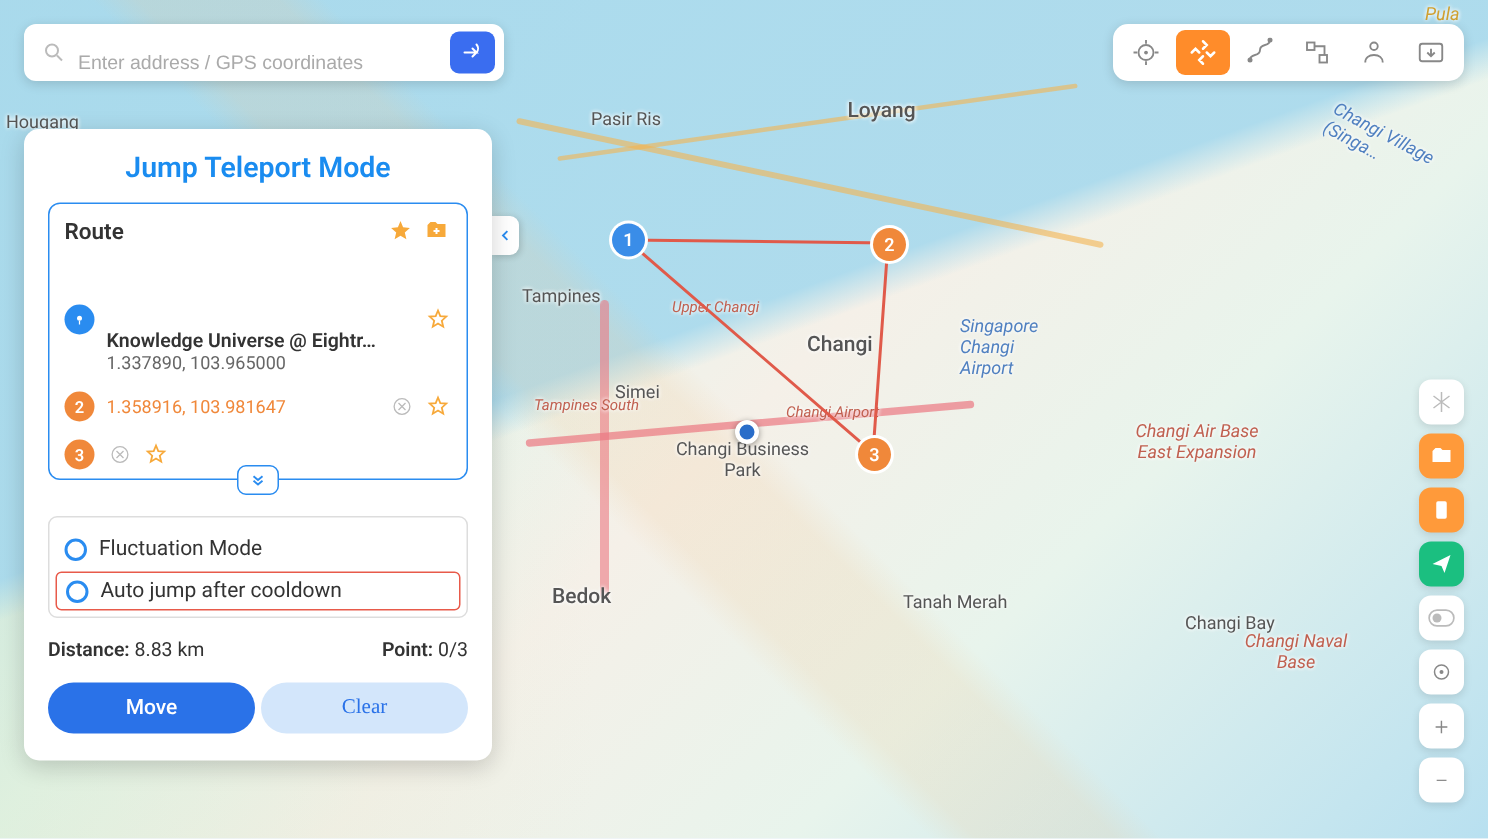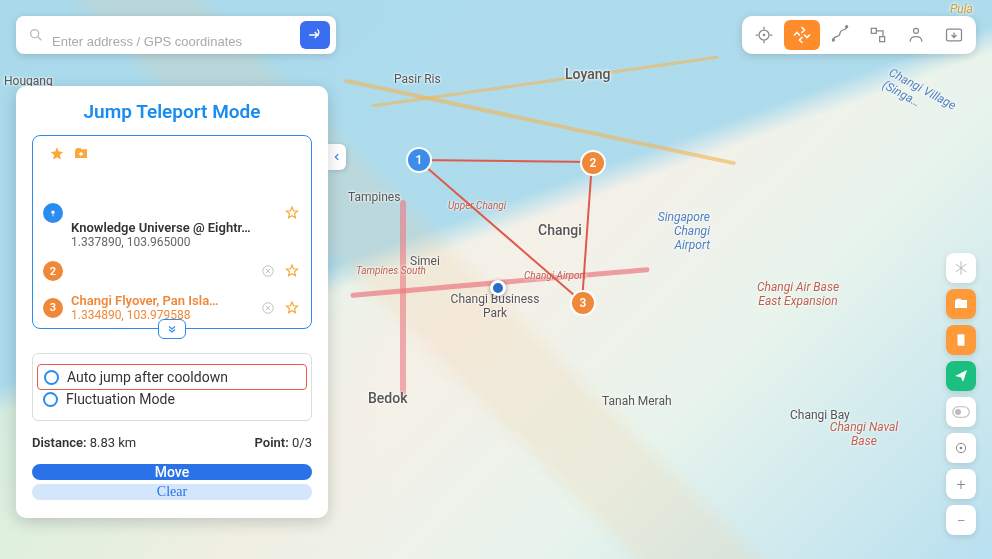--- a/index.html
+++ b/index.html
@@ -85,21 +85,21 @@
 
 .opts { margin-top: 24px; border: 1px solid #ddd; border-radius: 6px; padding: 8px 10px; }
 .opt-row { display: flex; align-items: center; gap: 8px; padding: 5px 0; cursor: pointer; }
 .opt-radio { width: 15px; height: 15px; border: 2px solid #2a8cf0; border-radius: 50%; flex-shrink: 0; }
 .opt-row span { font-size: 14px; color: #333; }
 .highlight { border: 1.5px solid #e85a4a; border-radius: 4px; padding: 4px 6px; margin: 2px -6px -4px; }
 
 .stats { display: flex; justify-content: space-between; margin-top: 14px; font-size: 13px; color: #333; }
 .stats b { font-weight: 600; }
 
-.btns { display: flex; gap: 4px; margin-top: 14px; flex-direction: column; }
+.btns { display: flex; gap: 4px; margin-top: 14px; }
 .btn { flex: 1; height: 34px; border-radius: 17px; display: flex; align-items: center; justify-content: center; font-size: 14px; font-weight: 500; cursor: pointer; }
 .btn-primary { background: #2a72e8; color: #fff; }
 .btn-secondary { background: #d3e6fb; color: #2a72e8; font-family: Liberation Serif, serif; }
 </style>
 </head>
 <body>
 
 <div class="map-bg">
   <div class="roads">
     <div class="road r1"></div>
@@ -114,21 +114,21 @@
   <span class="mlabel big" style="top:66px;left:565px">Loyang</span>
   <span class="mlabel big" style="top:222px;left:538px">Changi</span>
   <span class="mlabel" style="top:254px;left:410px">Simei</span>
   <span class="mlabel big" style="top:390px;left:368px">Bedok</span>
   <span class="mlabel" style="top:394px;left:602px">Tanah Merah</span>
   <span class="mlabel" style="top:292px;left:450px;width:90px;text-align:center">Changi Business Park</span>
   <span class="mlabel" style="top:408px;left:790px">Changi Bay</span>
   <span class="mlabel red" style="top:200px;left:448px;font-size:10px">Upper Changi</span>
   <span class="mlabel red" style="top:265px;left:356px;font-size:10px">Tampines South</span>
   <span class="mlabel red" style="top:270px;left:524px;font-size:10px">Changi Airport</span>
-  <span class="mlabel blue" style="top:210px;left:640px;width:70px;text-align:right">Singapore Changi Airport</span>
+  <span class="mlabel blue" style="top:210px;left:640px;width:70px;text-align:left">Singapore Changi Airport</span>
   <span class="mlabel red" style="top:280px;left:748px;width:100px;text-align:center">Changi Air Base East Expansion</span>
   <span class="mlabel red" style="top:420px;left:824px;width:80px;text-align:center">Changi Naval Base</span>
   <span class="mlabel" style="top:2px;left:950px;color:#d0a030;font-style:italic">Pula</span>
   <span class="mlabel blue" style="top:90px;left:880px;transform:rotate(28deg)">Changi Village (Singa…</span>
 
   <svg class="route-line" width="992" height="559">
     <polyline points="418,160 592,162 582,302 418,160" fill="none" stroke="#e05a4a" stroke-width="2"></polyline>
   </svg>
   <div class="marker blue" style="left:408px;top:149px">1</div>
   <div class="marker orange" style="left:582px;top:152px">2</div>
@@ -231,20 +231,21 @@
   <svg width="10" height="10" viewBox="0 0 24 24">
       <path d="M15 5l-7 7 7 7" fill="none" stroke="#2a8cf0" stroke-width="3"></path>
     </svg>
 </div>
 
 <div class="panel">
   <h2>Jump Teleport Mode</h2>
 
   <div class="route-box">
     <div class="route-hdr">
+      <span class="ttl">Route</span>
       <div class="hdr-ico">
           <svg width="16" height="16" viewBox="0 0 24 24">
             <path d="M12 2l2.6 6.3 6.8.6-5.1 4.6 1.6 6.7L12 16.8 6.1 20.2l1.6-6.7L2.6 8.9l6.8-.6z" fill="#f7a93a"></path>
           </svg>
         </div>
       <div class="hdr-ico">
           <svg width="18" height="16" viewBox="0 0 24 24">
             <path d="M3 6l3-3h5l2 2h8v13H3z" fill="#f7a93a"></path>
             <path d="M12 9v6m-3-3h6" stroke="#fff" stroke-width="2"></path>
           </svg>
@@ -267,42 +268,39 @@
             <svg width="16" height="16" viewBox="0 0 24 24">
               <path d="M12 3l2.3 5.6 6 .5-4.5 4.1 1.4 6L12 16l-5.2 3.2 1.4-6L3.7 9.1l6-.5z" fill="none" stroke="#f7a93a" stroke-width="1.8"></path>
             </svg>
           </div>
       </div>
     </div>
 
     <div class="stop c-or">
       <div class="stop-badge sb-or">2</div>
       <div class="stop-body">
+        <div class="stop-coord">1.358916, 103.981647</div>
       </div>
       <div class="stop-act">
         <div class="act-btn">
             <svg width="14" height="14" viewBox="0 0 24 24">
               <circle cx="12" cy="12" r="9" fill="none" stroke="#bbb" stroke-width="1.5"></circle>
               <path d="M8 8l8 8M16 8l-8 8" stroke="#bbb" stroke-width="1.5"></path>
             </svg>
           </div>
         <div class="act-btn">
             <svg width="16" height="16" viewBox="0 0 24 24">
               <path d="M12 3l2.3 5.6 6 .5-4.5 4.1 1.4 6L12 16l-5.2 3.2 1.4-6L3.7 9.1l6-.5z" fill="none" stroke="#f7a93a" stroke-width="1.8"></path>
             </svg>
           </div>
       </div>
     </div>
 
     <div class="stop c-or">
       <div class="stop-badge sb-or">3</div>
-      <div class="stop-body">
-        <div class="stop-name">Changi Flyover, Pan Isla…</div>
-        <div class="stop-coord">1.334890, 103.979588</div>
-      </div>
       <div class="stop-act">
         <div class="act-btn">
             <svg width="14" height="14" viewBox="0 0 24 24">
               <circle cx="12" cy="12" r="9" fill="none" stroke="#bbb" stroke-width="1.5"></circle>
               <path d="M8 8l8 8M16 8l-8 8" stroke="#bbb" stroke-width="1.5"></path>
             </svg>
           </div>
         <div class="act-btn">
             <svg width="16" height="16" viewBox="0 0 24 24">
               <path d="M12 3l2.3 5.6 6 .5-4.5 4.1 1.4 6L12 16l-5.2 3.2 1.4-6L3.7 9.1l6-.5z" fill="none" stroke="#f7a93a" stroke-width="1.8"></path>
@@ -312,28 +310,28 @@
     </div>
 
     <div class="expand-tab">
       <svg width="12" height="12" viewBox="0 0 24 24">
           <path d="M6 7l6 5 6-5M6 13l6 5 6-5" fill="none" stroke="#2a8cf0" stroke-width="2.5"></path>
         </svg>
     </div>
   </div>
 
   <div class="opts">
+    <div class="opt-row">
+      <div class="opt-radio"></div>
+      <span>Fluctuation Mode</span>
+    </div>
     <div class="opt-row highlight">
       <div class="opt-radio"></div>
       <span>Auto jump after cooldown</span>
     </div>
-    <div class="opt-row">
-      <div class="opt-radio"></div>
-      <span>Fluctuation Mode</span>
-    </div>
   </div>
 
   <div class="stats">
     <span><b>Distance:</b> <span>8.83 km</span></span>
     <span><b>Point:</b> <span>0/3</span></span>
   </div>
 
   <div class="btns">
     <div class="btn btn-primary">Move</div>
     <div class="btn btn-secondary">Clear</div>

